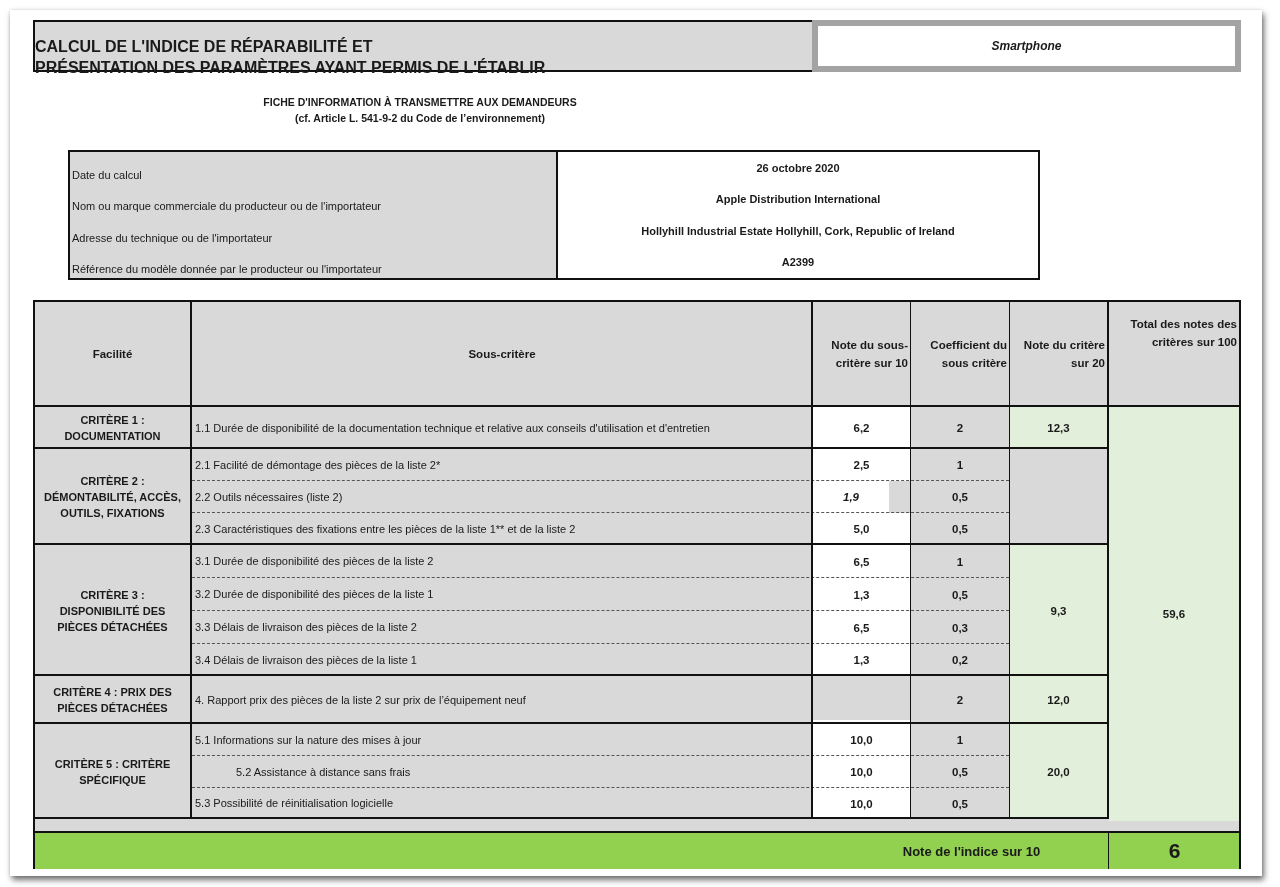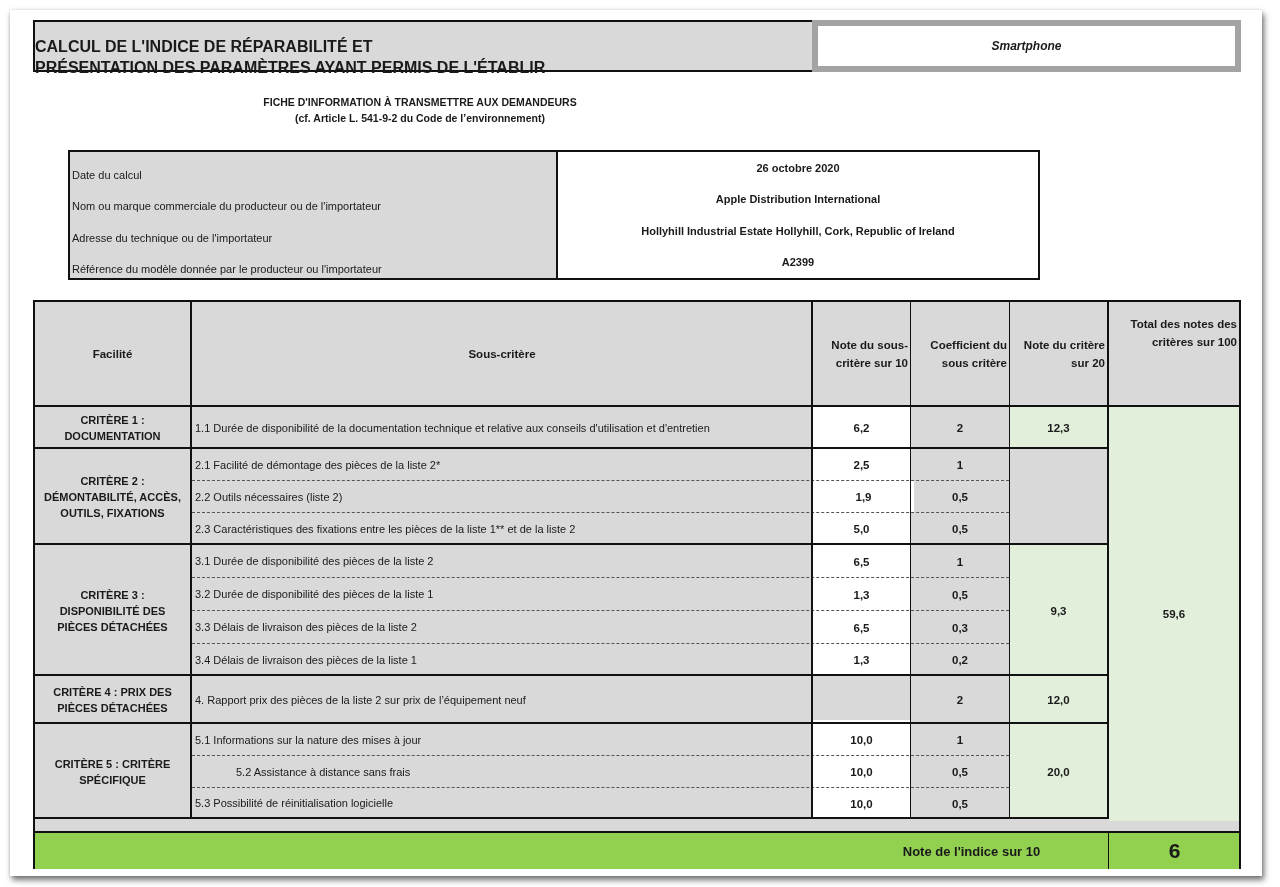--- a/index.html
+++ b/index.html
@@ -119,21 +119,21 @@
       <div class="cell sub" style="left: 157px; top: 105px; width: 620px; height: 42px;">1.1 Durée de disponibilité de la documentation technique et relative aux conseils d'utilisation et d'entretien</div>
       <div class="cell num white" style="left: 778px; top: 105px; width: 97px; height: 42px;">6,2</div>
       <div class="cell num" style="left: 876px; top: 105px; width: 98px; height: 42px;">2</div>
       <div class="hline" style="top: 145px; left: 0px; width: 1073px;"></div>
       <div class="cell crit" style="left: 0px; top: 147px; width: 155px; height: 96px; padding: 0px 4px;">CRITÈRE 2 : DÉMONTABILITÉ, ACCÈS, OUTILS, FIXATIONS</div>
       <div class="cell sub" style="left: 157px; top: 147px; width: 620px; height: 32px;">2.1 Facilité de démontage des pièces de la liste 2*</div>
       <div class="cell num white" style="left: 778px; top: 147px; width: 97px; height: 32px;">2,5</div>
       <div class="cell num" style="left: 876px; top: 147px; width: 98px; height: 32px;">1</div>
       <div class="dline" style="top: 178px; left: 157px; width: 817px;"></div>
       <div class="cell sub" style="left: 157px; top: 179px; width: 620px; height: 32px;">2.2 Outils nécessaires (liste 2)</div>
-      <div class="cell num white" style="left: 778px; top: 179px; width: 101px; height: 32px;">1,9</div>
+      <div class="cell num white" style="left: 778px; top: 179px; width: 76px; height: 32px; font-style: italic;">1,9</div>
       <div class="cell num" style="left: 876px; top: 179px; width: 98px; height: 32px;">0,5</div>
       <div class="dline" style="top: 210px; left: 157px; width: 817px;"></div>
       <div class="cell sub" style="left: 157px; top: 211px; width: 620px; height: 32px;">2.3 Caractéristiques des fixations entre les pièces de la liste 1** et de la liste 2</div>
       <div class="cell num white" style="left: 778px; top: 211px; width: 97px; height: 32px;">5,0</div>
       <div class="cell num" style="left: 876px; top: 211px; width: 98px; height: 32px;">0,5</div>
       <div class="hline" style="top: 241px; left: 0px; width: 1073px;"></div>
       <div class="cell crit" style="left: 0px; top: 243px; width: 155px; height: 131px; padding: 0px 4px;">CRITÈRE 3 : DISPONIBILITÉ DES PIÈCES DÉTACHÉES</div>
       <div class="cell num green" style="left: 975px; top: 243px; width: 97px; height: 131px;">9,3</div>
       <div class="cell sub" style="left: 157px; top: 243px; width: 620px; height: 33px;">3.1 Durée de disponibilité des pièces de la liste 2</div>
       <div class="cell num white" style="left: 778px; top: 243px; width: 97px; height: 33px;">6,5</div>

